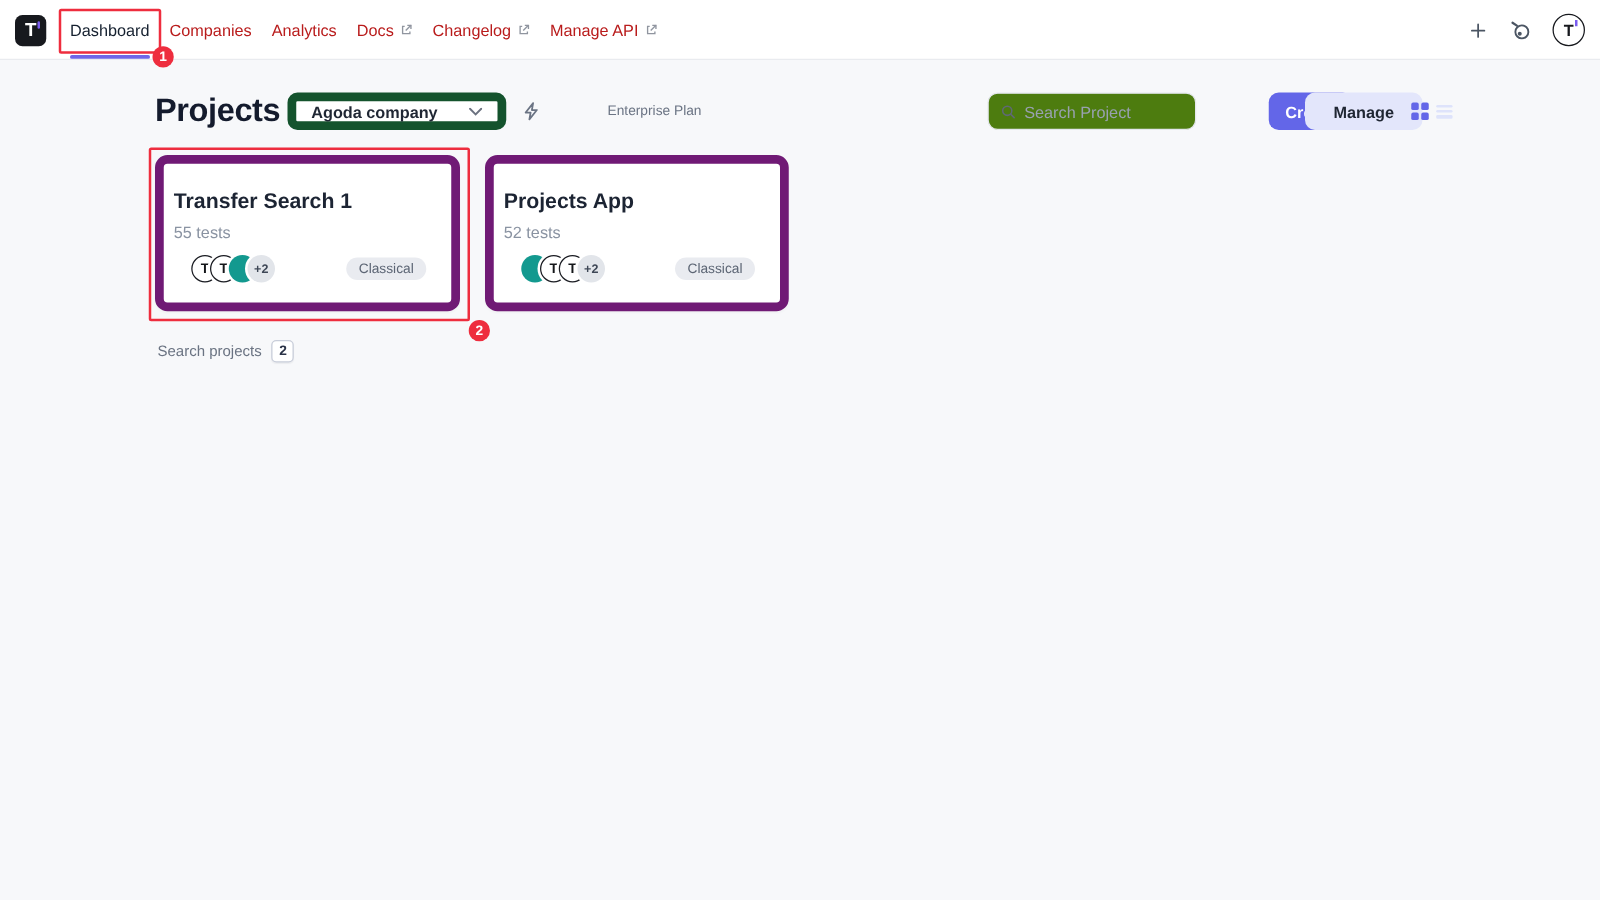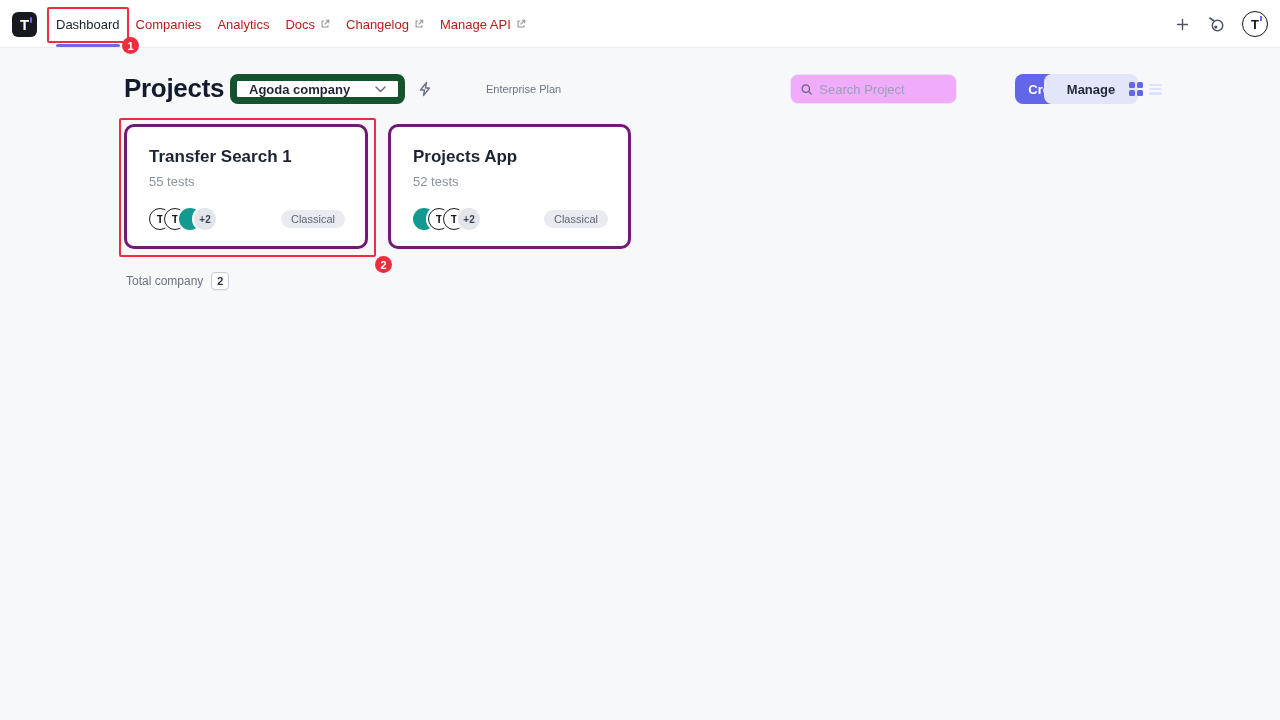--- a/index.html
+++ b/index.html
@@ -69,21 +69,21 @@
     position:absolute; left:230px; top:74px; width:175px; height:30px;
     background:#fff; border:7px solid #14532d; border-radius:8px;
     display:flex; align-items:center; padding:0 12px; gap:8px; cursor:pointer;
   }
   .company-select .sel-label { font-size:13px; font-weight:600; color:#1f2633; flex:1; }
   .plan-wrap { position:absolute; left:418px; top:81px; display:flex; align-items:center; gap:7px; color:#6b7484; }
   .plan-wrap .plan-label { font-size:11px; color:#6b7484;margin-left:46px; }
 
   .search-box {
     position:absolute; left:790px; top:74px; width:167px; height:30px;
-    background:#f0abfc; border:1px solid #e4e7ec; border-radius:8px;
+    background:#4d7c0f; border:1px solid #e4e7ec; border-radius:8px;
     display:flex; align-items:center; padding:0 10px; gap:7px;
   }
   .search-box input {
     border:none; outline:none; background:transparent; width:100%;
     font-size:13px; color:#1f2633; font-family:"Liberation Sans", sans-serif;
   }
   .search-box input::placeholder { color:#98a1b0; }
 
   .btn { position:absolute; top:74px; height:30px; border:none; border-radius:8px;
     font-size:13px; font-weight:600; cursor:pointer; font-family:"Liberation Sans", sans-serif; }
@@ -92,21 +92,21 @@
 
   .view-toggle { position:absolute; left:1129px; top:82px; display:flex; align-items:center; gap:6px; }
   .grid-ico { width:14px; height:14px; display:grid; grid-template-columns:1fr 1fr; grid-template-rows:1fr 1fr; gap:1.5px; cursor:pointer; }
   .grid-ico span { background:#6366e8; border-radius:1.5px; }
   .list-ico { width:13px; height:13px; display:flex; flex-direction:column; justify-content:space-between; padding:1px 0; cursor:pointer; }
   .list-ico span { height:2.6px; background:#dee3fb; border-radius:1px; }
 
   
   .card {
     position:absolute; top:124px; height:125px; background:#fff;
-    border:3px solid #701a75; border-radius:10px; padding:20px 22px;
+    border:7px solid #701a75; border-radius:10px; padding:20px 8px;
     box-shadow:0 1px 2px rgba(16,24,40,.03); cursor:pointer;
   }
   .card.card-1 { left:124px; width:244px; }
   .card.card-2 { left:388px; width:243px; }
   .card-title { font-size:17px; font-weight:600; color:#1c2433; }
   .card-tests { font-size:13px; color:#8a93a2; margin-top:7px; }
   .card-bottom { position:absolute; left:22px; right:20px; bottom:16px; display:flex; align-items:center; justify-content:space-between; }
 
   .avatars { display:flex; align-items:center; }
   .av {
@@ -279,17 +279,17 @@
         <span class="av av-more">+2</span>
       </div>
       <span class="pill">Classical</span>
     </div>
   </div>
 
   <div class="anno-box-card"></div>
   <span class="anno-badge card-badge">2</span>
 
   <div class="total-row">
-    <span class="total-label">Total company</span>
+    <span class="total-label">Search projects</span>
     <span class="total-badge">2</span>
   </div>
 
 </div>
 
 </body></html>

